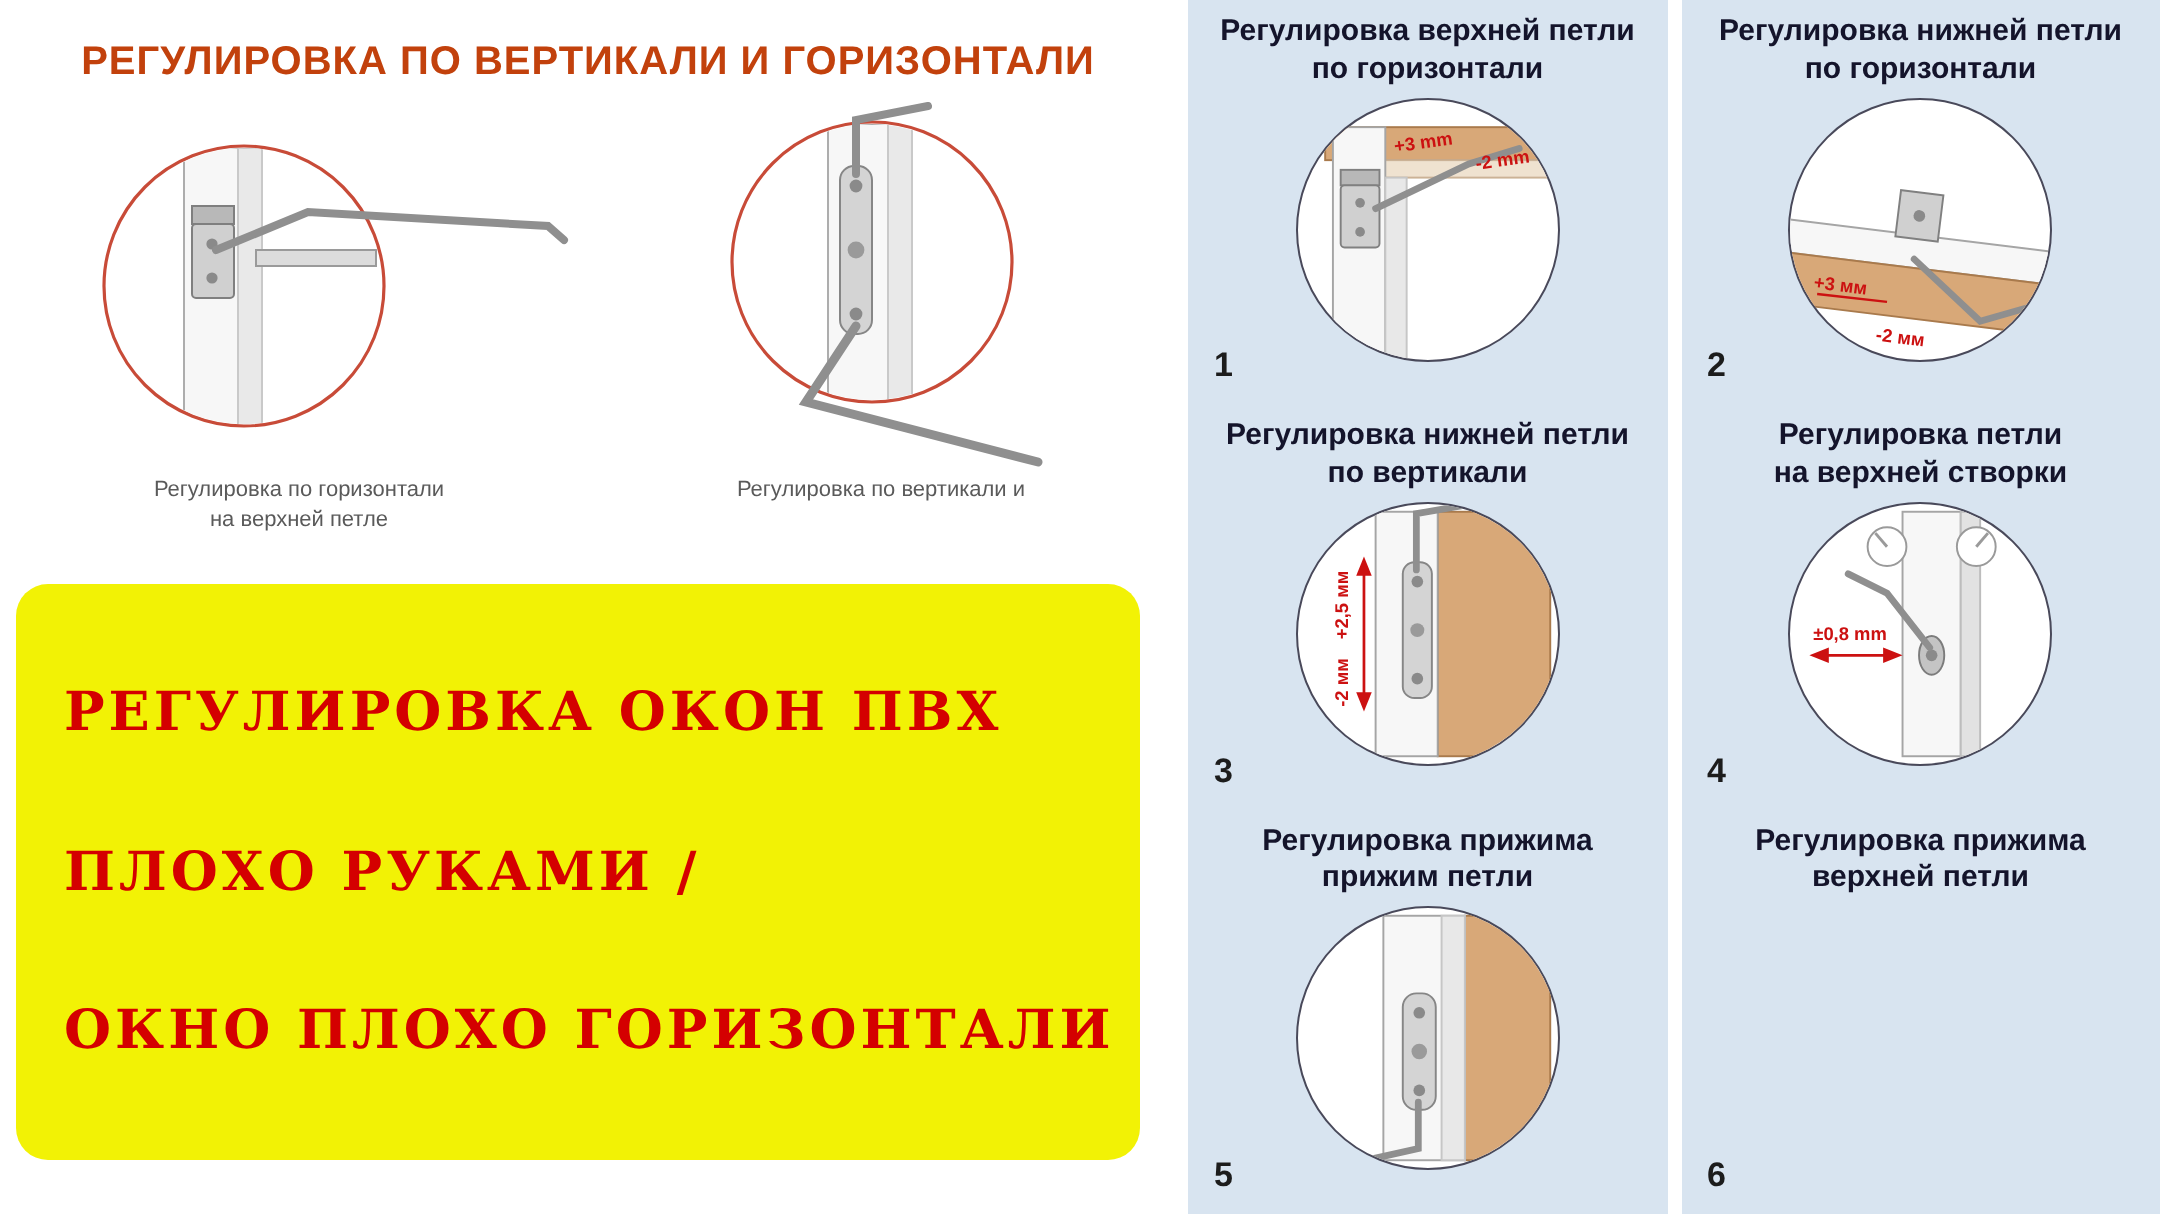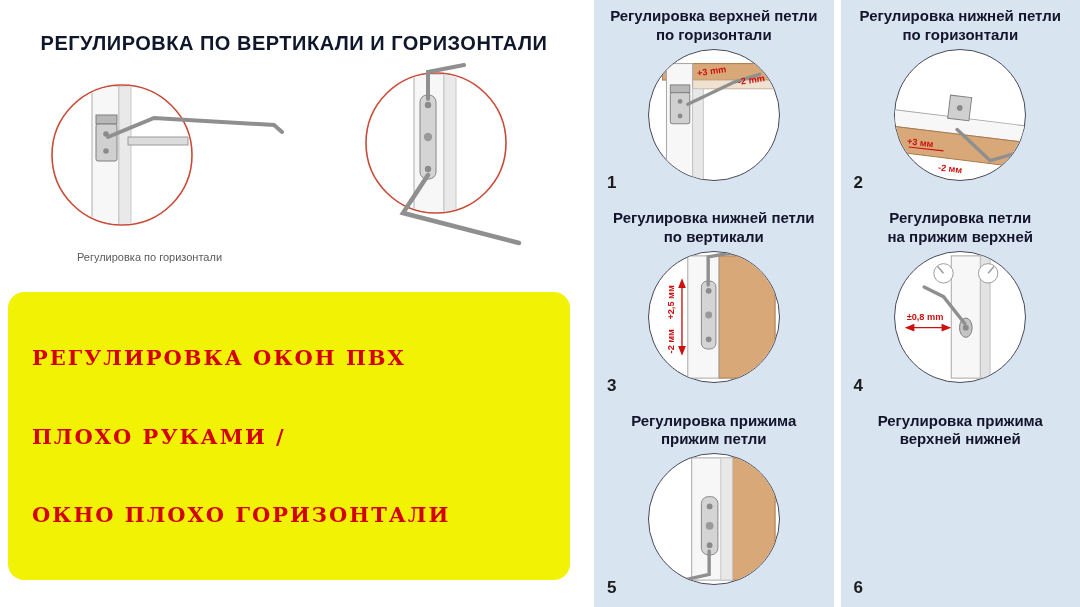--- a/index.html
+++ b/index.html
@@ -2,32 +2,32 @@
 <html><head>
 <meta charset="utf-8">
 <style>
   * { margin:0; padding:0; box-sizing:border-box; }
   html,body { width:1080px; height:607px; }
   body { font-family:"Liberation Sans",sans-serif; background:#fff; }
   .page { width:1080px; height:607px; display:flex; background:#fff; overflow:hidden; position:relative; }
 
   
   .left-panel { width:588px; height:100%; background:#ffffff; position:relative; }
-  .left-title { text-align:center; margin-top:32px; font-size:20px; font-weight:bold;
-                color:#0f172a; letter-spacing:.5px; }
+  .left-title { text-align:center; margin-top:20px; font-size:20px; font-weight:bold;
+                color:#c2410c; letter-spacing:.5px; }
   .left-diagrams { display:flex; justify-content:flex-start; padding:8px 2px 0 4px; }
   .ldiag { flex:1; text-align:center; }
   .ldiag-svg { height:185px; display:block; margin:0 auto; }
   .lcap { font-size:11px; color:#5a5a5a; line-height:1.35; margin-top:2px; }
   .lcap span { display:block; }
 
   .banner { position:absolute; left:8px; top:292px; width:562px; height:288px;
             background:#f2f205; border-radius:16px; display:flex; flex-direction:column;
             justify-content:space-evenly; padding-left:24px; }
-  .banner-line { font-family:"DejaVu Serif",serif; font-weight:bold; font-size:21px;
+  .banner-line { font-family:"DejaVu Serif",serif; font-weight:bold; font-size:27px;
                  color:#d40000; letter-spacing:2px; }
 
   
   .right-panel { flex:1; height:100%; background:#ffffff; display:grid;
                  grid-template-columns:1fr 1fr; grid-template-rows:repeat(3,1fr);
                  column-gap:7px; padding-left:6px; }
   .step { background:#d8e4f0; position:relative; display:flex; flex-direction:column;
           align-items:center; }
   .step-caption { margin-top:7px; font-size:15px; font-weight:bold; color:#14142b;
                   text-align:center; line-height:1.25; }
@@ -64,20 +64,21 @@
             <rect x="118" y="74" width="60" height="8" fill="#dcdcdc" stroke="#9a9a9a"></rect>
             <rect x="86" y="52" width="21" height="9" fill="#b8b8b8" stroke="#7f7f7f"></rect>
             <rect x="86" y="61" width="21" height="37" rx="2" fill="#d0d0d0" stroke="#7f7f7f"></rect>
             <circle cx="96" cy="71" r="2.8" fill="#8a8a8a"></circle>
             <circle cx="96" cy="88" r="2.8" fill="#8a8a8a"></circle>
           </g>
           <polyline points="98,74 144,55 264,62 272,69" fill="none" stroke="#8f8f8f" stroke-width="4" stroke-linecap="round"></polyline>
         </svg>
         <figcaption class="lcap">
           <span>Регулировка по горизонтали</span>
+          <span>на верхней петле</span>
         </figcaption>
       </figure>
 
       <figure class="ldiag">
         <svg class="ldiag-svg" viewBox="0 0 260 185">
           <defs>
               <clipPath id="clipB">
                 <circle cx="125" cy="80" r="69"></circle>
               </clipPath>
             </defs>
@@ -87,20 +88,21 @@
             <rect x="133" y="11" width="12" height="139" fill="#e9e9e9" stroke="#c9c9c9"></rect>
             <rect x="109" y="32" width="16" height="84" rx="7" fill="#d4d4d4" stroke="#868686"></rect>
             <circle cx="117" cy="42" r="3.2" fill="#8a8a8a"></circle>
             <circle cx="117" cy="106" r="3.2" fill="#8a8a8a"></circle>
             <circle cx="117" cy="74" r="4.2" fill="#9a9a9a"></circle>
           </g>
           <polyline points="117,36 117,9 153,2" fill="none" stroke="#8f8f8f" stroke-width="4" stroke-linecap="round"></polyline>
           <polyline points="117,112 92,150 208,180" fill="none" stroke="#8f8f8f" stroke-width="4.5" stroke-linecap="round"></polyline>
         </svg>
         <figcaption class="lcap">
+          <span>Регулировка по вертикали и</span>
         </figcaption>
       </figure>
 
     </div>
 
     <div class="banner">
       <div class="banner-line">РЕГУЛИРОВКА ОКОН ПВХ</div>
       <div class="banner-line">ПЛОХО РУКАМИ /</div>
       <div class="banner-line">ОКНО ПЛОХО ГОРИЗОНТАЛИ</div>
     </div>
@@ -177,21 +179,21 @@
           <text class="ann" text-anchor="middle" transform="translate(26 52) rotate(-90)">+2,5 мм</text>
           <text class="ann" text-anchor="middle" transform="translate(26 92) rotate(-90)">-2 мм</text>
         </svg>
       </div>
       <div class="step-number">3</div>
     </div>
 
     <div class="step">
       <div class="step-caption">
         <div>Регулировка петли</div>
-        <div>на прижим верхней</div>
+        <div>на верхней створки</div>
       </div>
       <div class="step-circle">
         <svg viewBox="0 0 134 134">
           <g>
             <rect x="58" y="4" width="30" height="126" fill="#f7f7f7" stroke="#a5a5a5"></rect>
             <rect x="88" y="4" width="10" height="126" fill="#e2e2e2" stroke="#bdbdbd"></rect>
             <ellipse cx="73" cy="78" rx="6.5" ry="10" fill="#c4c4c4" stroke="#7c7c7c"></ellipse>
             <circle cx="73" cy="78" r="3" fill="#8a8a8a"></circle>
           </g>
           <g>
@@ -228,19 +230,19 @@
           </g>
           <polyline points="62,100 62,124 26,132" fill="none" stroke="#8f8f8f" stroke-width="3.5" stroke-linecap="round"></polyline>
         </svg>
       </div>
       <div class="step-number">5</div>
     </div>
 
     <div class="step">
       <div class="step-caption">
         <div>Регулировка прижима</div>
-        <div>верхней нижней</div>
+        <div>верхней петли</div>
       </div>
       <div class="step-number">6</div>
     </div>
 
   </section>
 </div>
 
 </body></html>

